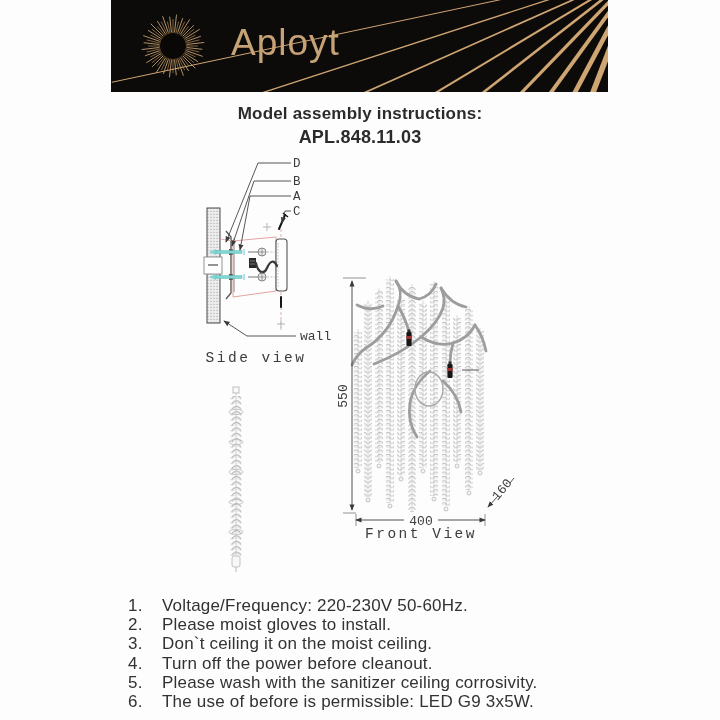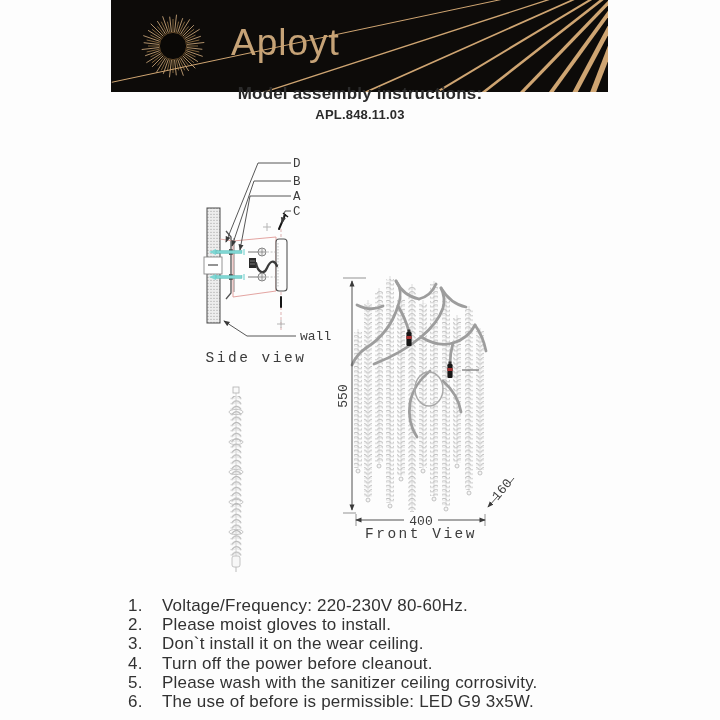--- a/index.html
+++ b/index.html
@@ -4,23 +4,23 @@
 <style>
   html,body{margin:0;padding:0;background:#ffffff;}
   #page{position:relative;width:720px;height:720px;background:#fdfdfd;overflow:hidden;
         font-family:"Liberation Sans",sans-serif;}
   
   #banner{position:absolute;left:111px;top:0;width:497px;height:92px;background:#0d0b09;overflow:hidden;}
   #banner svg{position:absolute;top:0;left:0;}
   #brand-text{position:absolute;left:120px;top:22px;font-size:37px;font-weight:400;
               color:#c6a377;letter-spacing:1px;}
   
-  #title-block{position:absolute;left:0;top:84px;width:720px;text-align:center;color:#2b2b2b;}
+  #title-block{position:absolute;left:0;top:104px;width:720px;text-align:center;color:#2b2b2b;}
   #title-block .t1{font-size:17px;font-weight:600;letter-spacing:.2px;}
-  #title-block .t2{font-size:13px;font-weight:600;letter-spacing:.2px;margin-top:3px;}
+  #title-block .t2{font-size:18px;font-weight:600;letter-spacing:.2px;margin-top:3px;}
   
   #diagram{position:absolute;left:0;top:0;width:720px;height:720px;}
   .cad{font-family:"Liberation Mono","DejaVu Sans Mono",monospace;fill:#3c3c3c;}
   
   #instructions{position:absolute;left:128px;top:596px;width:480px;color:#323232;}
   .inst-row{display:flex;font-size:17px;line-height:19.2px;font-weight:500;letter-spacing:.2px;}
   .inst-num{width:34px;flex:0 0 34px;}
   .inst-text{flex:1;}
 </style>
 </head>
@@ -311,29 +311,29 @@
         <text class="cad" x="505" y="492" font-size="13" text-anchor="middle" transform="rotate(-50 505 492)">160</text>
       </g>
 
       <text class="cad" x="421" y="538" font-size="14.5" letter-spacing="2.5" text-anchor="middle">Front View</text>
     </g>
   </svg>
 
   <div id="instructions">
     <div class="inst-row">
       <span class="inst-num">1.</span>
-      <span class="inst-text">Voltage/Frequency: 220-230V 80-60Hz.</span>
+      <span class="inst-text">Voltage/Frequency: 220-230V 50-60Hz.</span>
     </div>
     <div class="inst-row">
       <span class="inst-num">2.</span>
       <span class="inst-text">Please moist gloves to install.</span>
     </div>
     <div class="inst-row">
       <span class="inst-num">3.</span>
-      <span class="inst-text">Don`t install it on the wear ceiling.</span>
+      <span class="inst-text">Don`t ceiling it on the moist ceiling.</span>
     </div>
     <div class="inst-row">
       <span class="inst-num">4.</span>
       <span class="inst-text">Turn off the power before cleanout.</span>
     </div>
     <div class="inst-row">
       <span class="inst-num">5.</span>
       <span class="inst-text">Please wash with the sanitizer ceiling corrosivity.</span>
     </div>
     <div class="inst-row">

